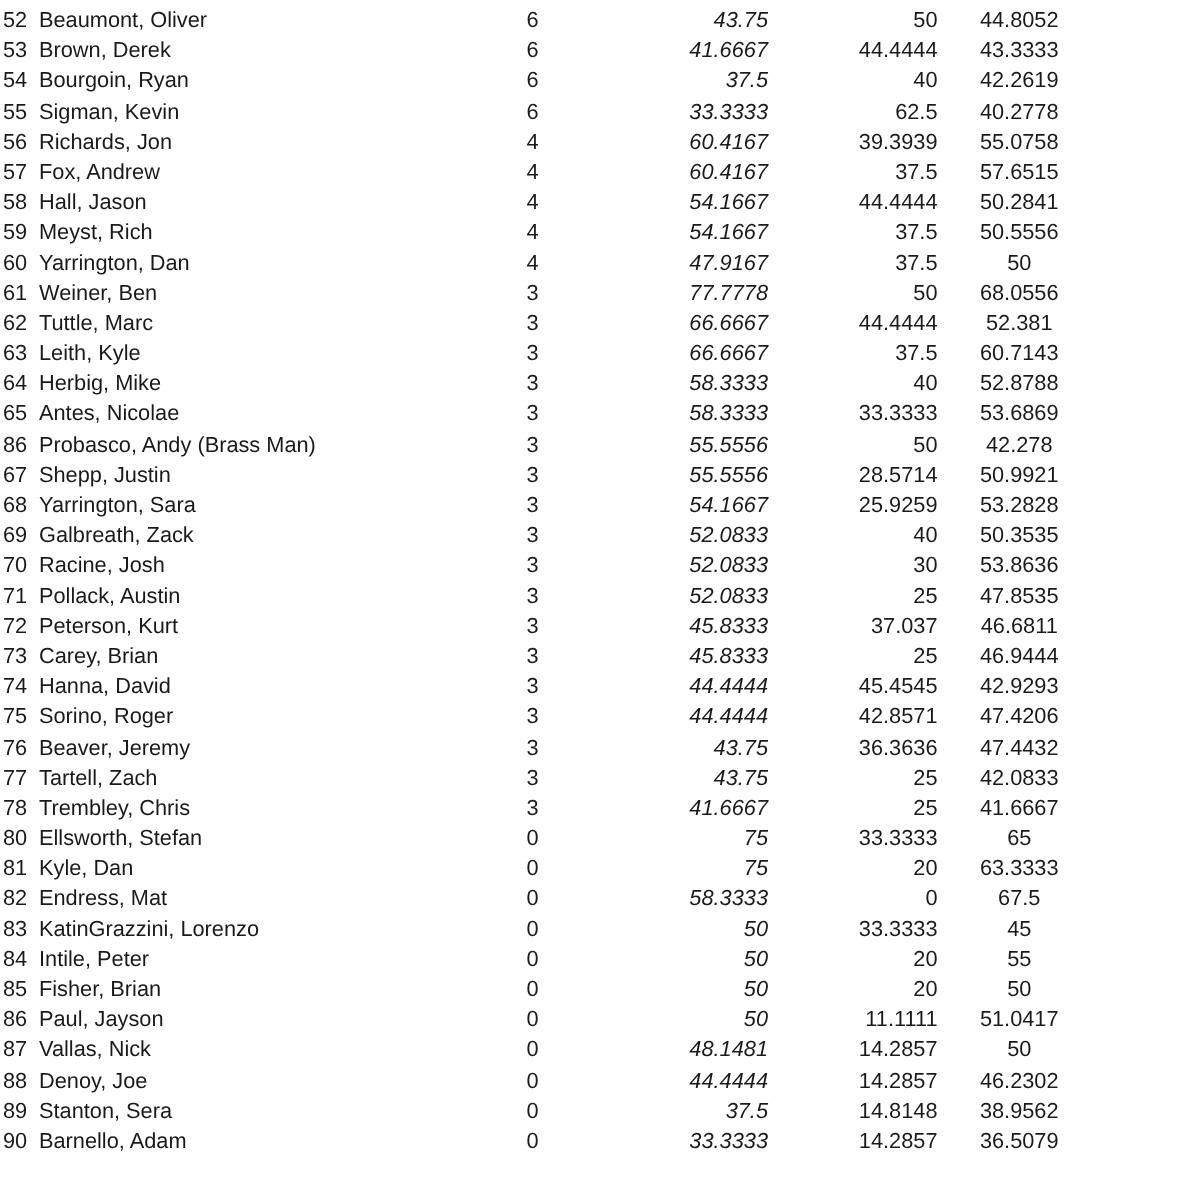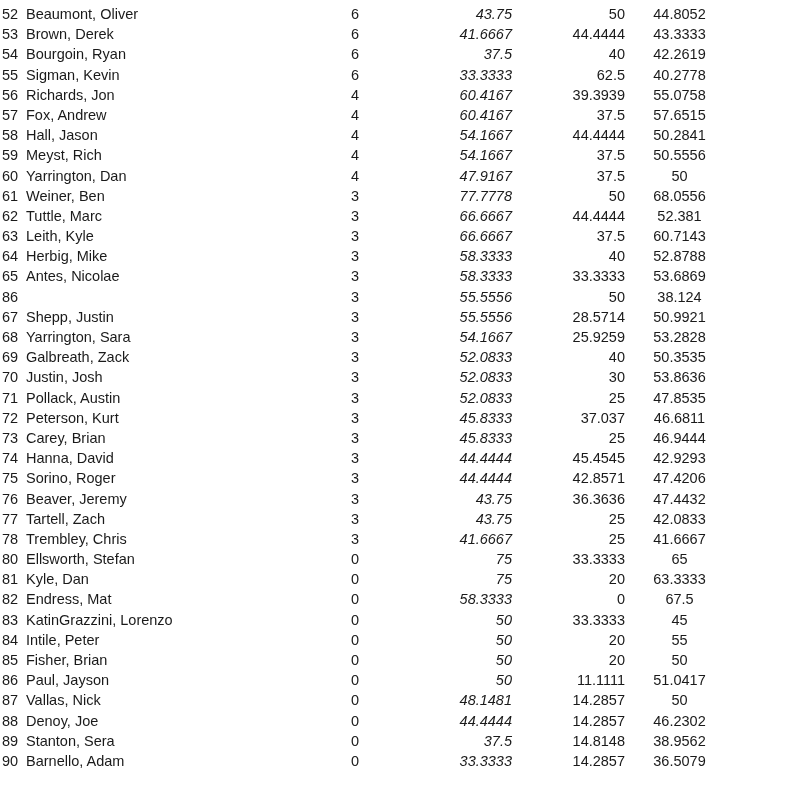--- a/index.html
+++ b/index.html
@@ -150,24 +150,25 @@
     <div class="row">
       <span class="c-rank">65</span>
       <span class="c-name">Antes, Nicolae</span>
       <span class="c-a">3</span>
       <span class="c-b">58.3333</span>
       <span class="c-c">33.3333</span>
       <span class="c-d">53.6869</span>
     </div>
     <div class="row">
       <span class="c-rank">86</span>
+      <span class="c-name">Probasco, Andy (Brass Man)</span>
       <span class="c-a">3</span>
       <span class="c-b">55.5556</span>
       <span class="c-c">50</span>
-      <span class="c-d">38.124</span>
+      <span class="c-d">42.278</span>
     </div>
     <div class="row">
       <span class="c-rank">67</span>
       <span class="c-name">Shepp, Justin</span>
       <span class="c-a">3</span>
       <span class="c-b">55.5556</span>
       <span class="c-c">28.5714</span>
       <span class="c-d">50.9921</span>
     </div>
     <div class="row">
@@ -181,21 +182,21 @@
     <div class="row">
       <span class="c-rank">69</span>
       <span class="c-name">Galbreath, Zack</span>
       <span class="c-a">3</span>
       <span class="c-b">52.0833</span>
       <span class="c-c">40</span>
       <span class="c-d">50.3535</span>
     </div>
     <div class="row">
       <span class="c-rank">70</span>
-      <span class="c-name">Justin, Josh</span>
+      <span class="c-name">Racine, Josh</span>
       <span class="c-a">3</span>
       <span class="c-b">52.0833</span>
       <span class="c-c">30</span>
       <span class="c-d">53.8636</span>
     </div>
     <div class="row">
       <span class="c-rank">71</span>
       <span class="c-name">Pollack, Austin</span>
       <span class="c-a">3</span>
       <span class="c-b">52.0833</span>

